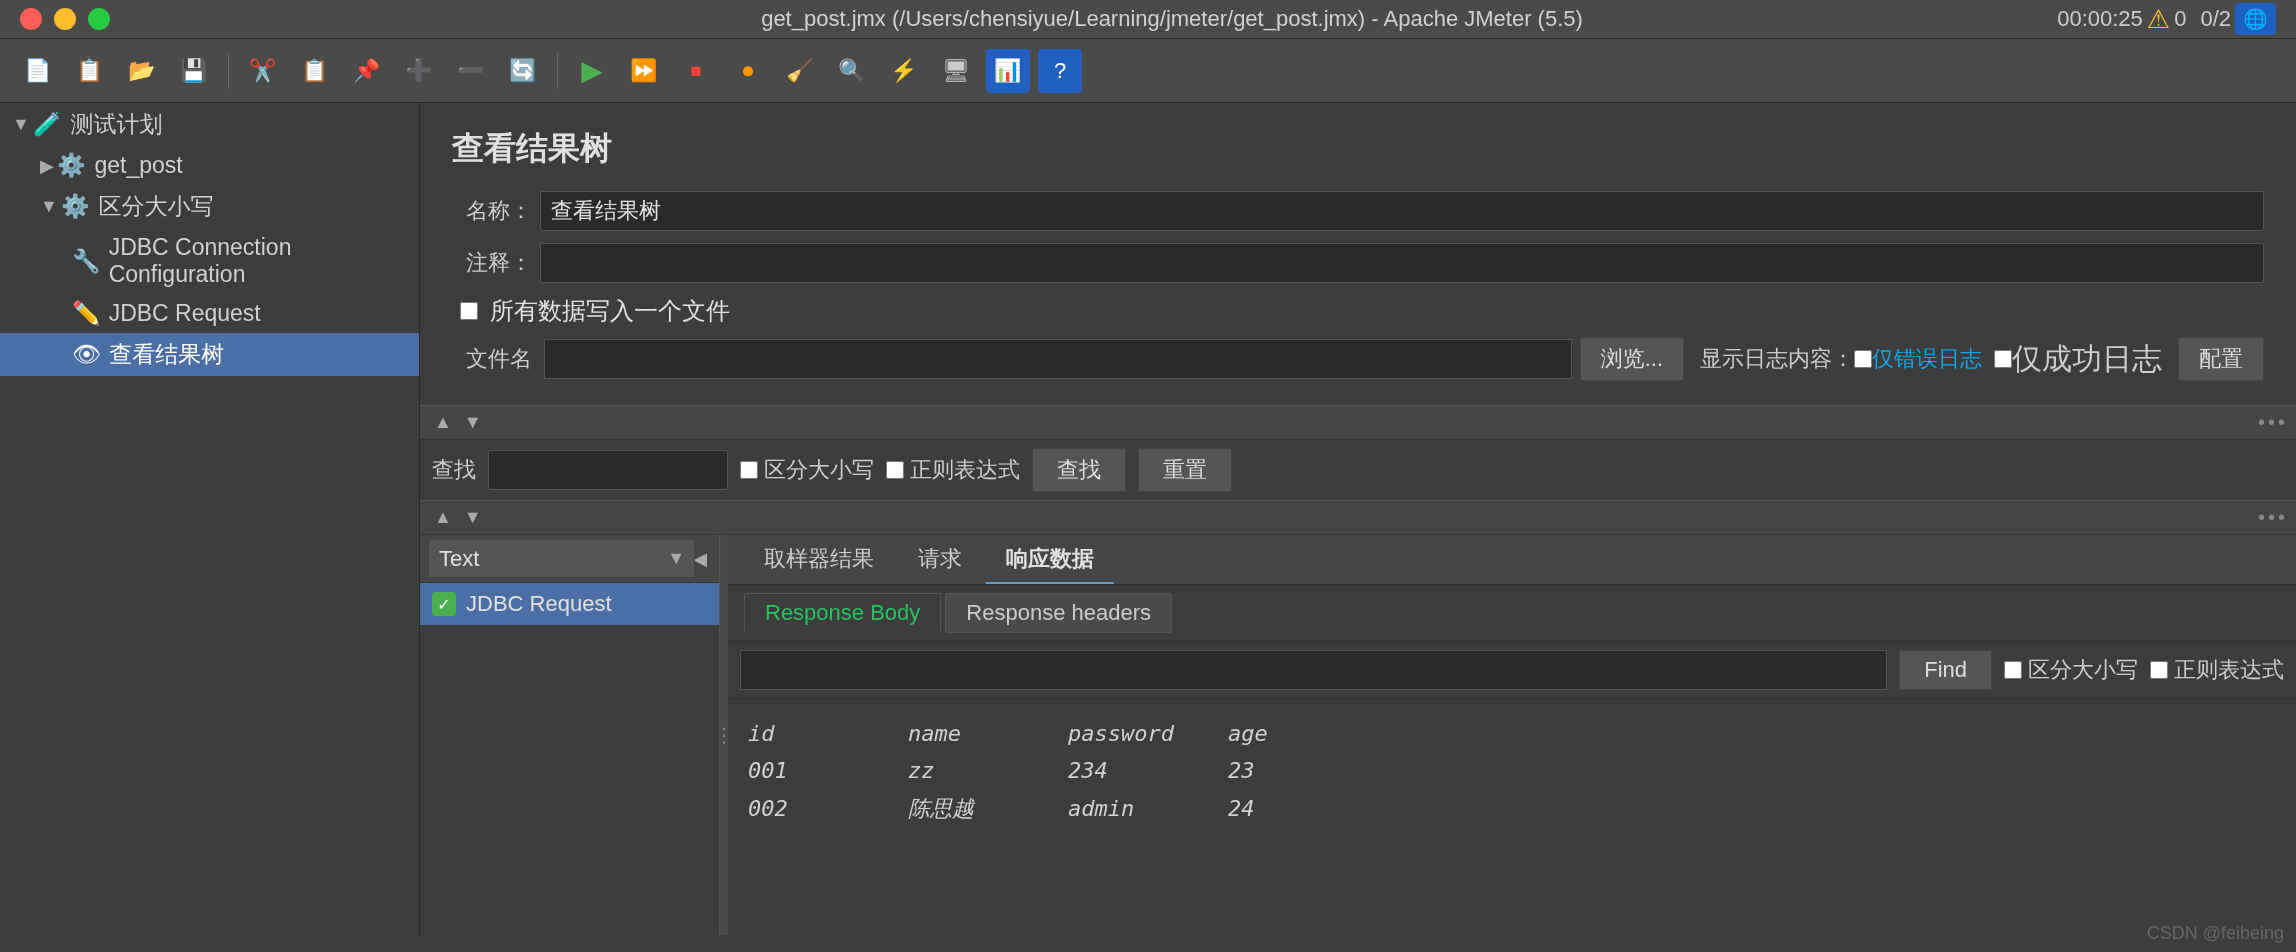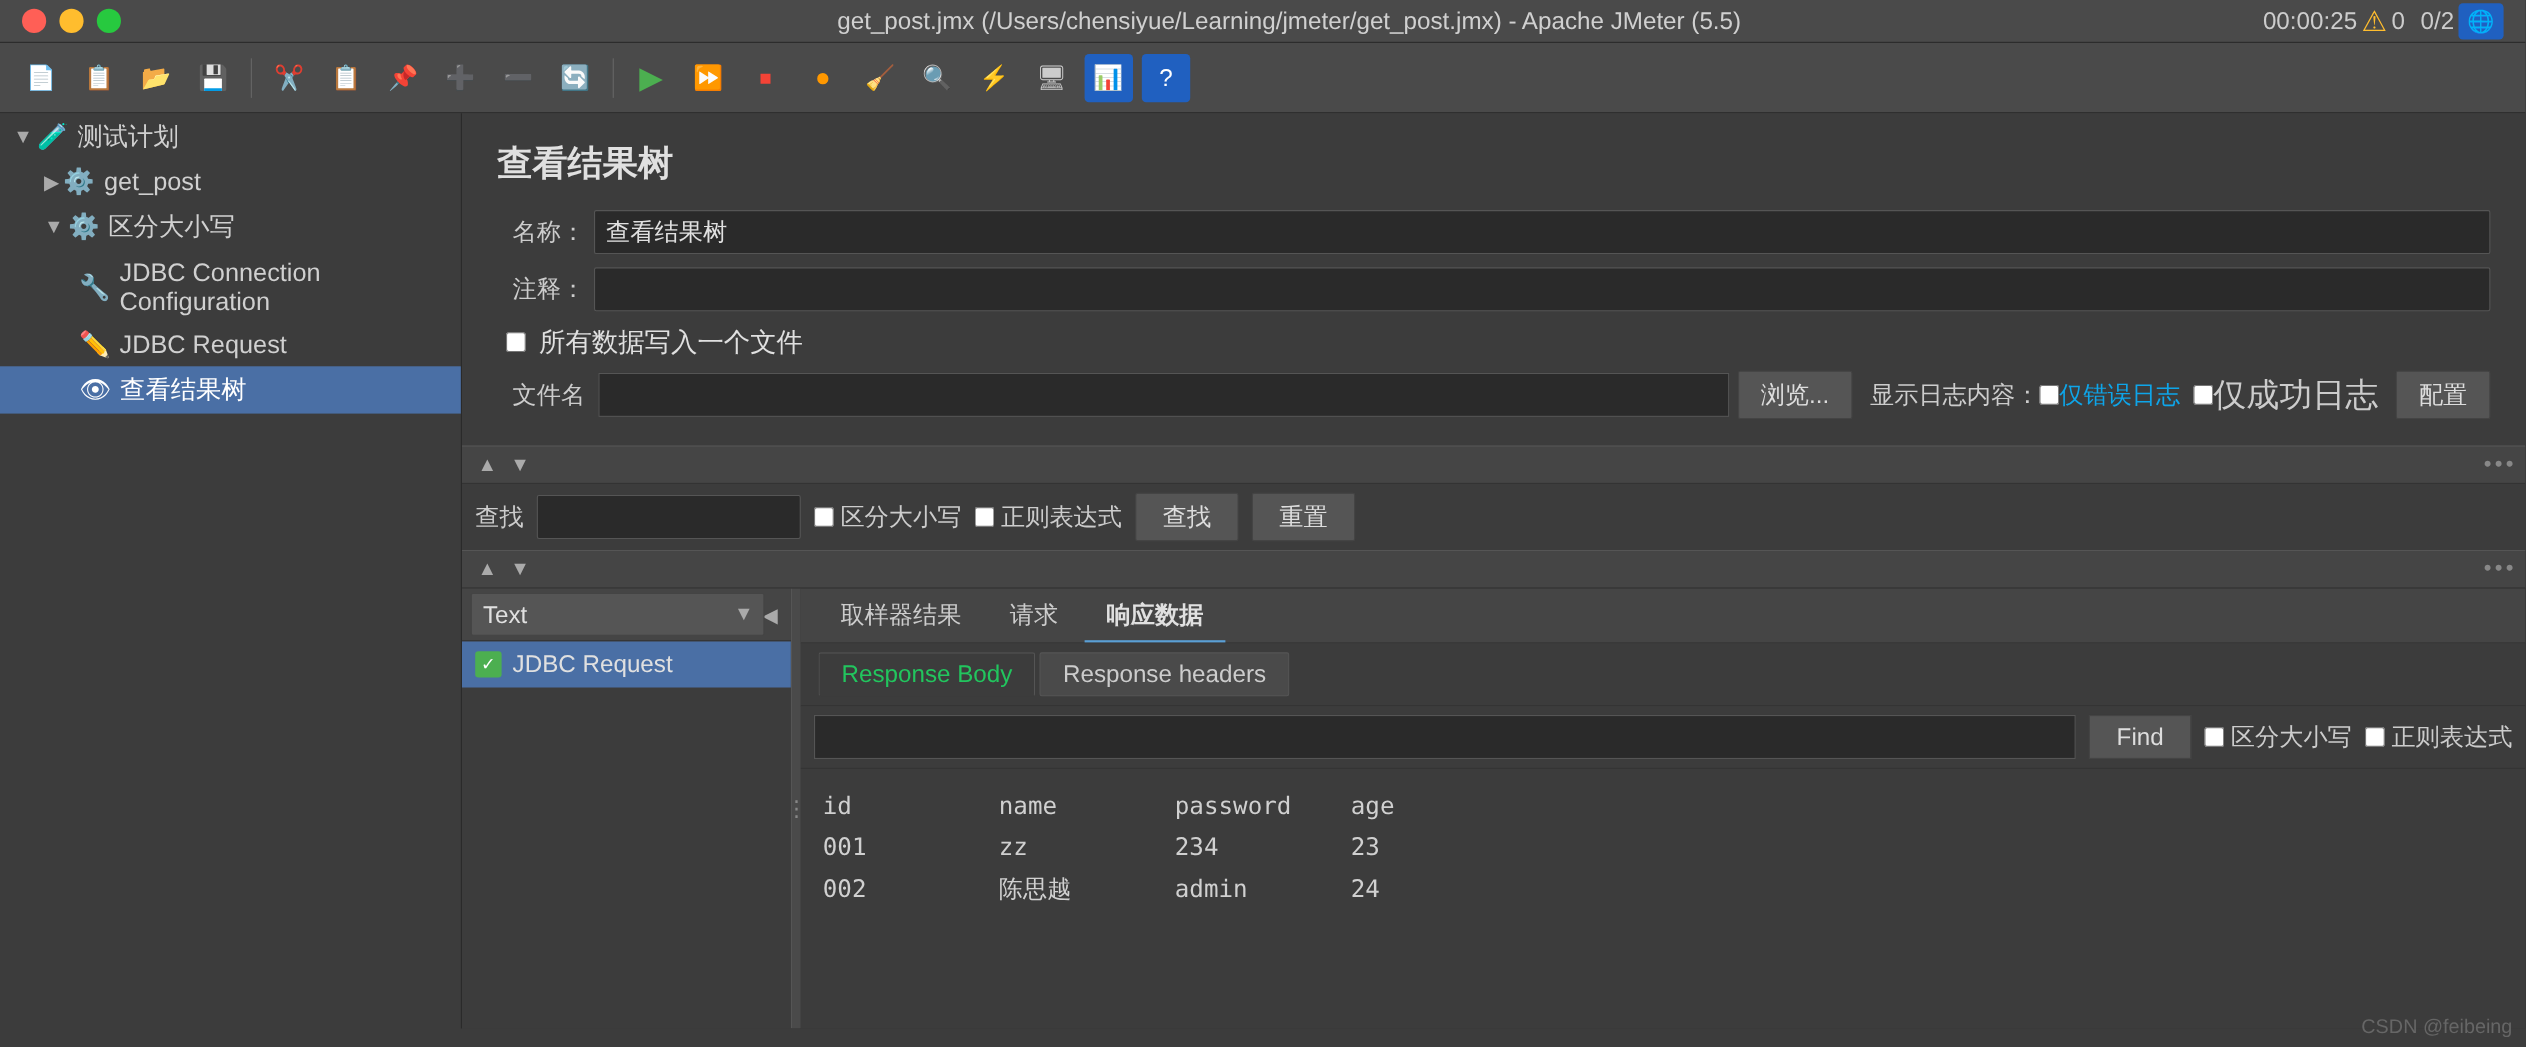--- a/index.html
+++ b/index.html
@@ -421,20 +421,21 @@
       padding: 16px 20px;
       background: #3c3c3c;
       font-family: monospace;
       font-size: 22px;
       color: #d0d0d0;
     }
     .resp-table {
       font-family: monospace;
       font-size: 22px;
       line-height: 1.7;
+      font-style: italic;
     }
     .resp-row {
       display: flex;
       gap: 40px;
     }
     .resp-col {
       min-width: 120px;
       color: #d0d0d0;
     }
 

